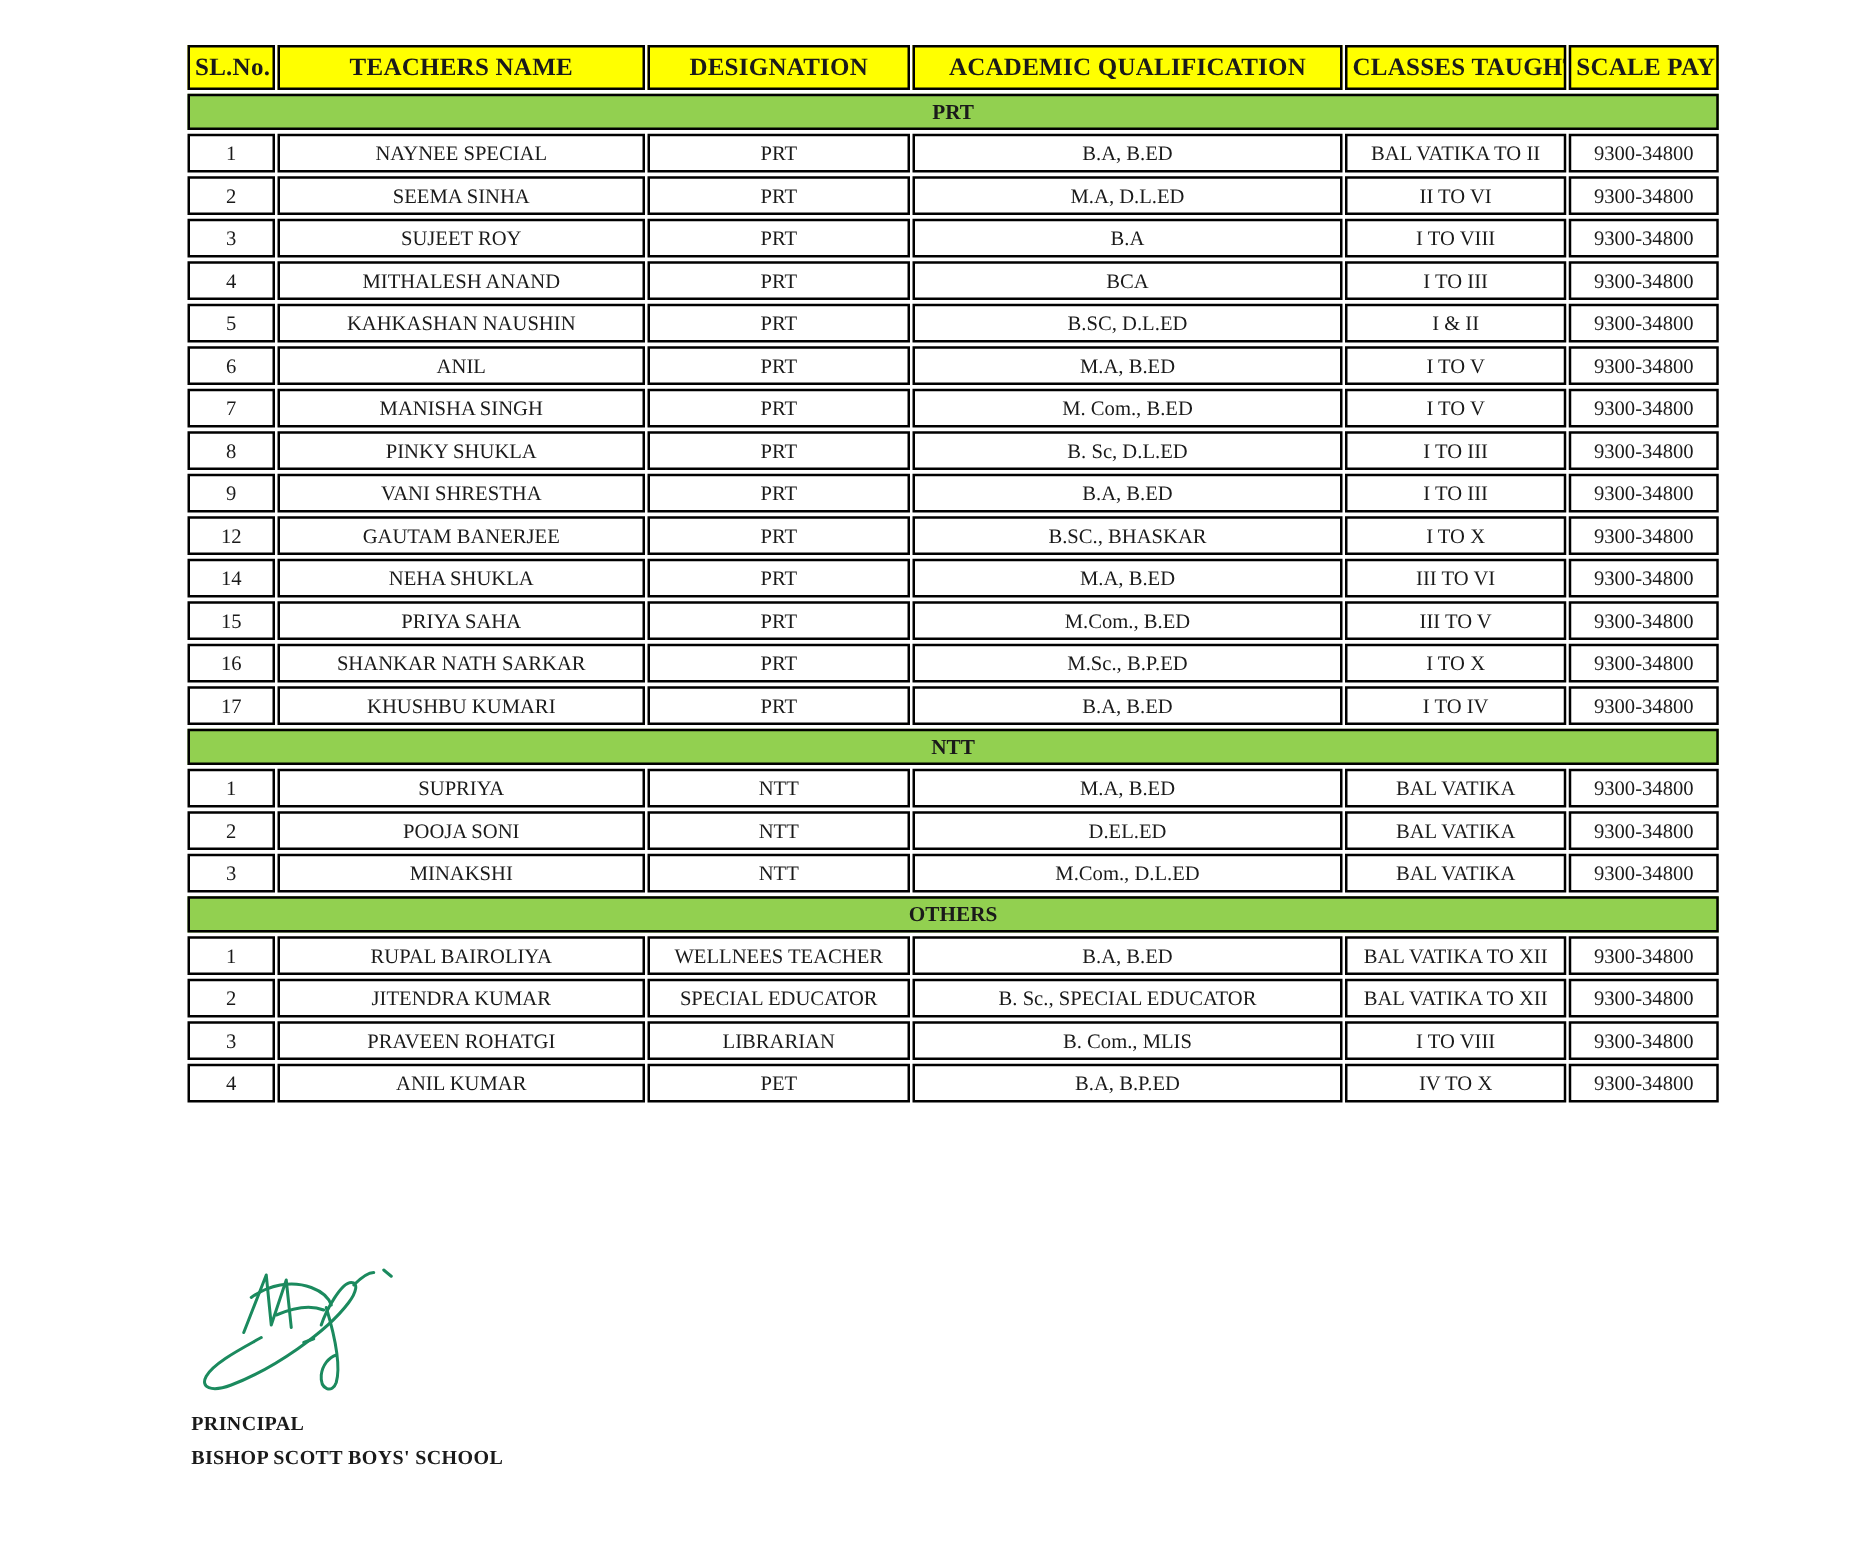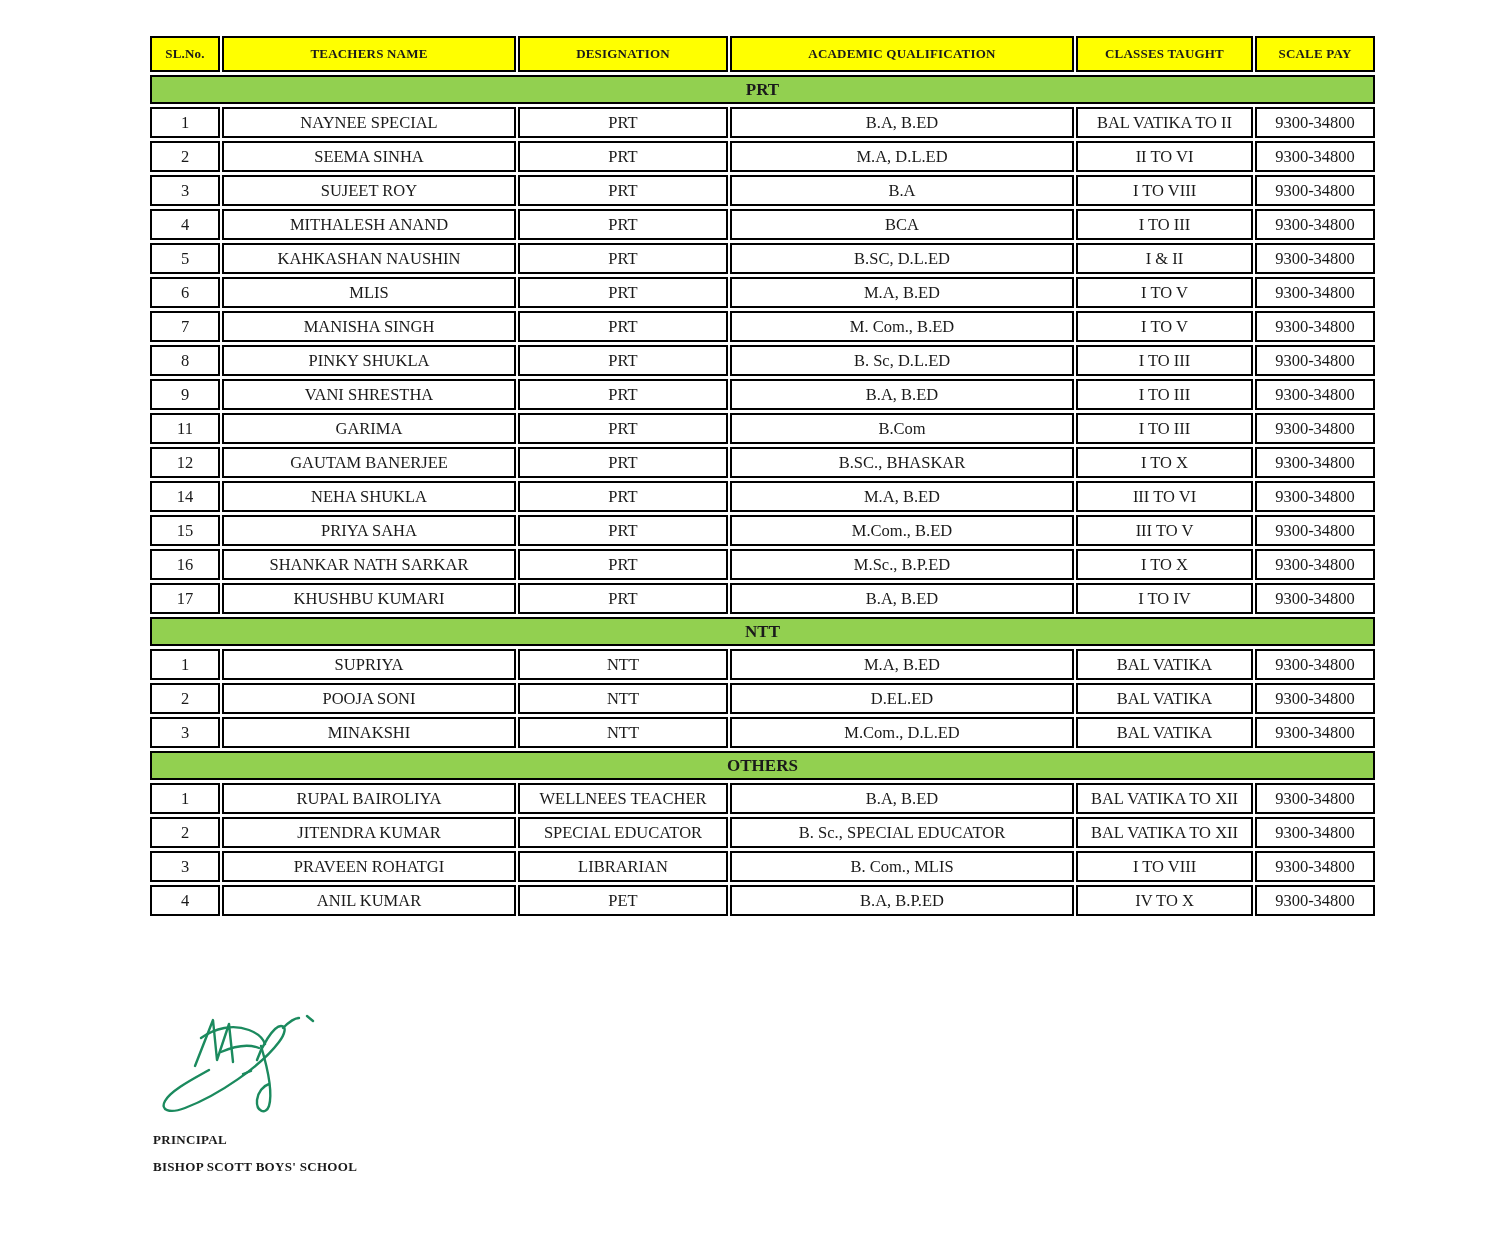--- a/index.html
+++ b/index.html
@@ -32,40 +32,40 @@
     box-sizing:border-box;
     text-align:center;
     vertical-align:middle;
     padding:0 4px;
     overflow:hidden;
     white-space:nowrap;
   }
   table.staff th{
     background:var(--header-bg);
     font-weight:bold;
-    font-size:13px;
+    font-size:20px;
     height:36px;
     letter-spacing:0.2px;
   }
   table.staff td{
     font-size:16.5px;
     height:31px;
     background:#ffffff;
   }
   table.staff td.band{
     background:var(--band-bg);
     font-weight:bold;
     font-size:17px;
     height:29px;
   }
   .footer{
     position:absolute;
     left:153px;top:1126px;
     font-weight:bold;
-    font-size:13px;
+    font-size:16px;
     line-height:27px;
     letter-spacing:0.3px;
   }
   .signature{
     position:absolute;
     left:157px;top:1008px;
     width:165px;height:115px;
   }
 </style>
 </head>
@@ -131,21 +131,21 @@
         <tr>
           <td>5</td>
           <td>KAHKASHAN NAUSHIN</td>
           <td>PRT</td>
           <td>B.SC, D.L.ED</td>
           <td>I &amp; II</td>
           <td>9300-34800</td>
         </tr>
         <tr>
           <td>6</td>
-          <td>MLIS</td>
+          <td>ANIL</td>
           <td>PRT</td>
           <td>M.A, B.ED</td>
           <td>I TO V</td>
           <td>9300-34800</td>
         </tr>
         <tr>
           <td>7</td>
           <td>MANISHA SINGH</td>
           <td>PRT</td>
           <td>M. Com., B.ED</td>
@@ -158,28 +158,20 @@
           <td>PRT</td>
           <td>B. Sc, D.L.ED</td>
           <td>I TO III</td>
           <td>9300-34800</td>
         </tr>
         <tr>
           <td>9</td>
           <td>VANI SHRESTHA</td>
           <td>PRT</td>
           <td>B.A, B.ED</td>
-          <td>I TO III</td>
-          <td>9300-34800</td>
-        </tr>
-        <tr>
-          <td>11</td>
-          <td>GARIMA</td>
-          <td>PRT</td>
-          <td>B.Com</td>
           <td>I TO III</td>
           <td>9300-34800</td>
         </tr>
         <tr>
           <td>12</td>
           <td>GAUTAM BANERJEE</td>
           <td>PRT</td>
           <td>B.SC., BHASKAR</td>
           <td>I TO X</td>
           <td>9300-34800</td>

